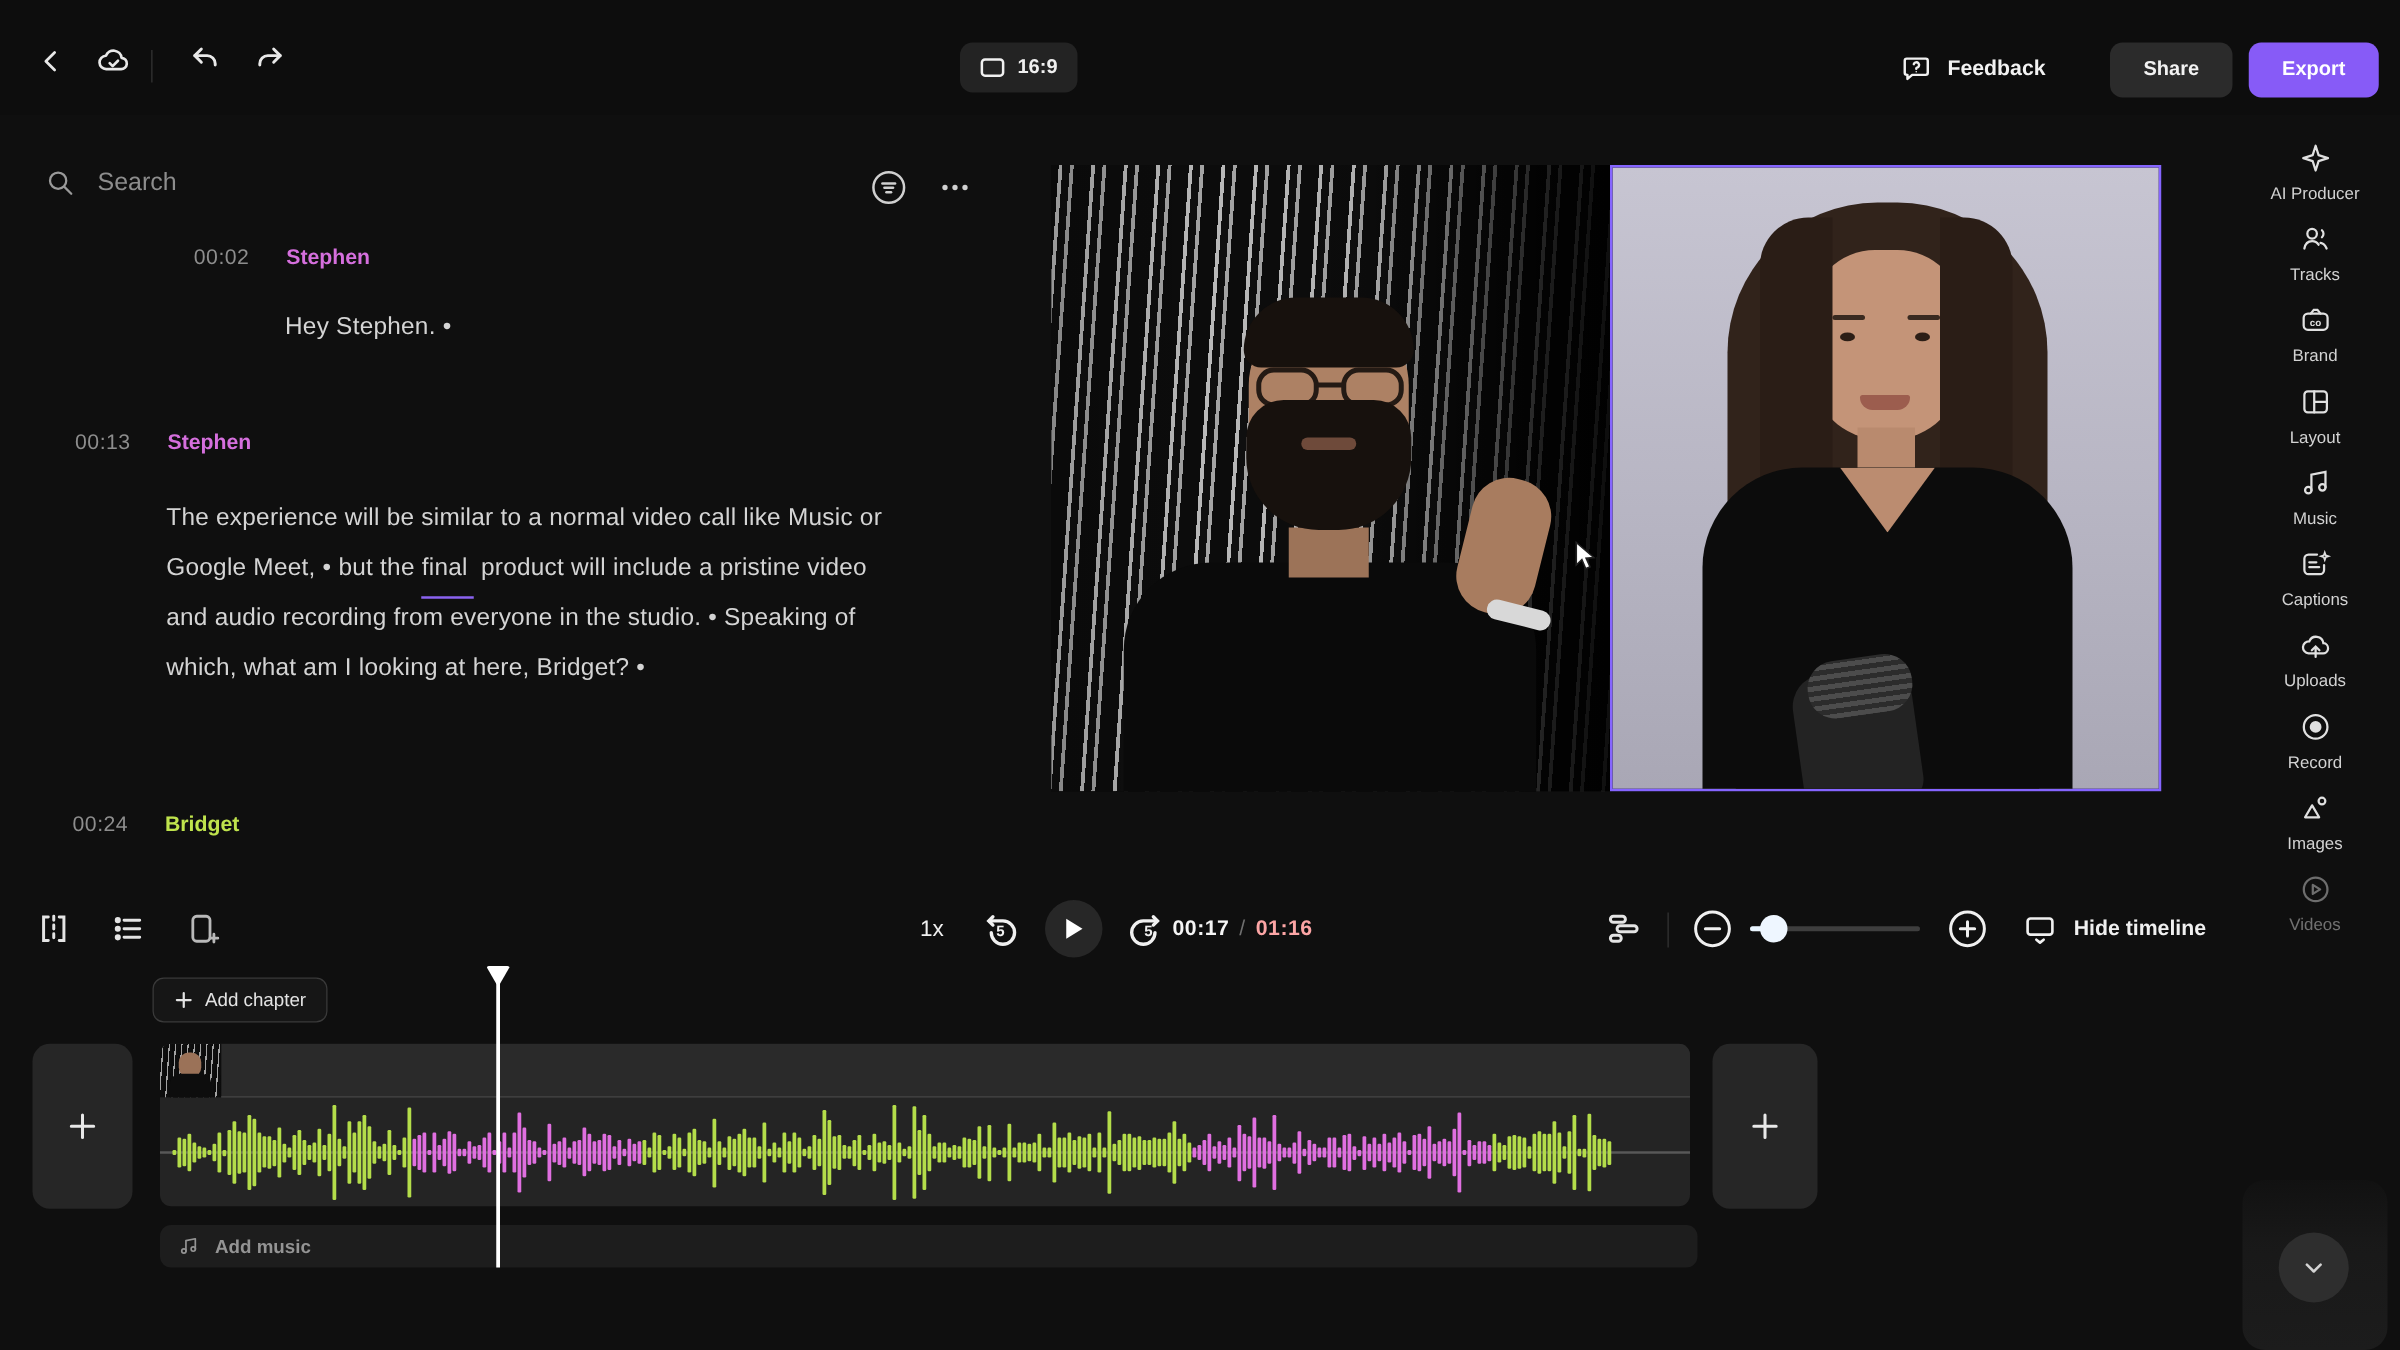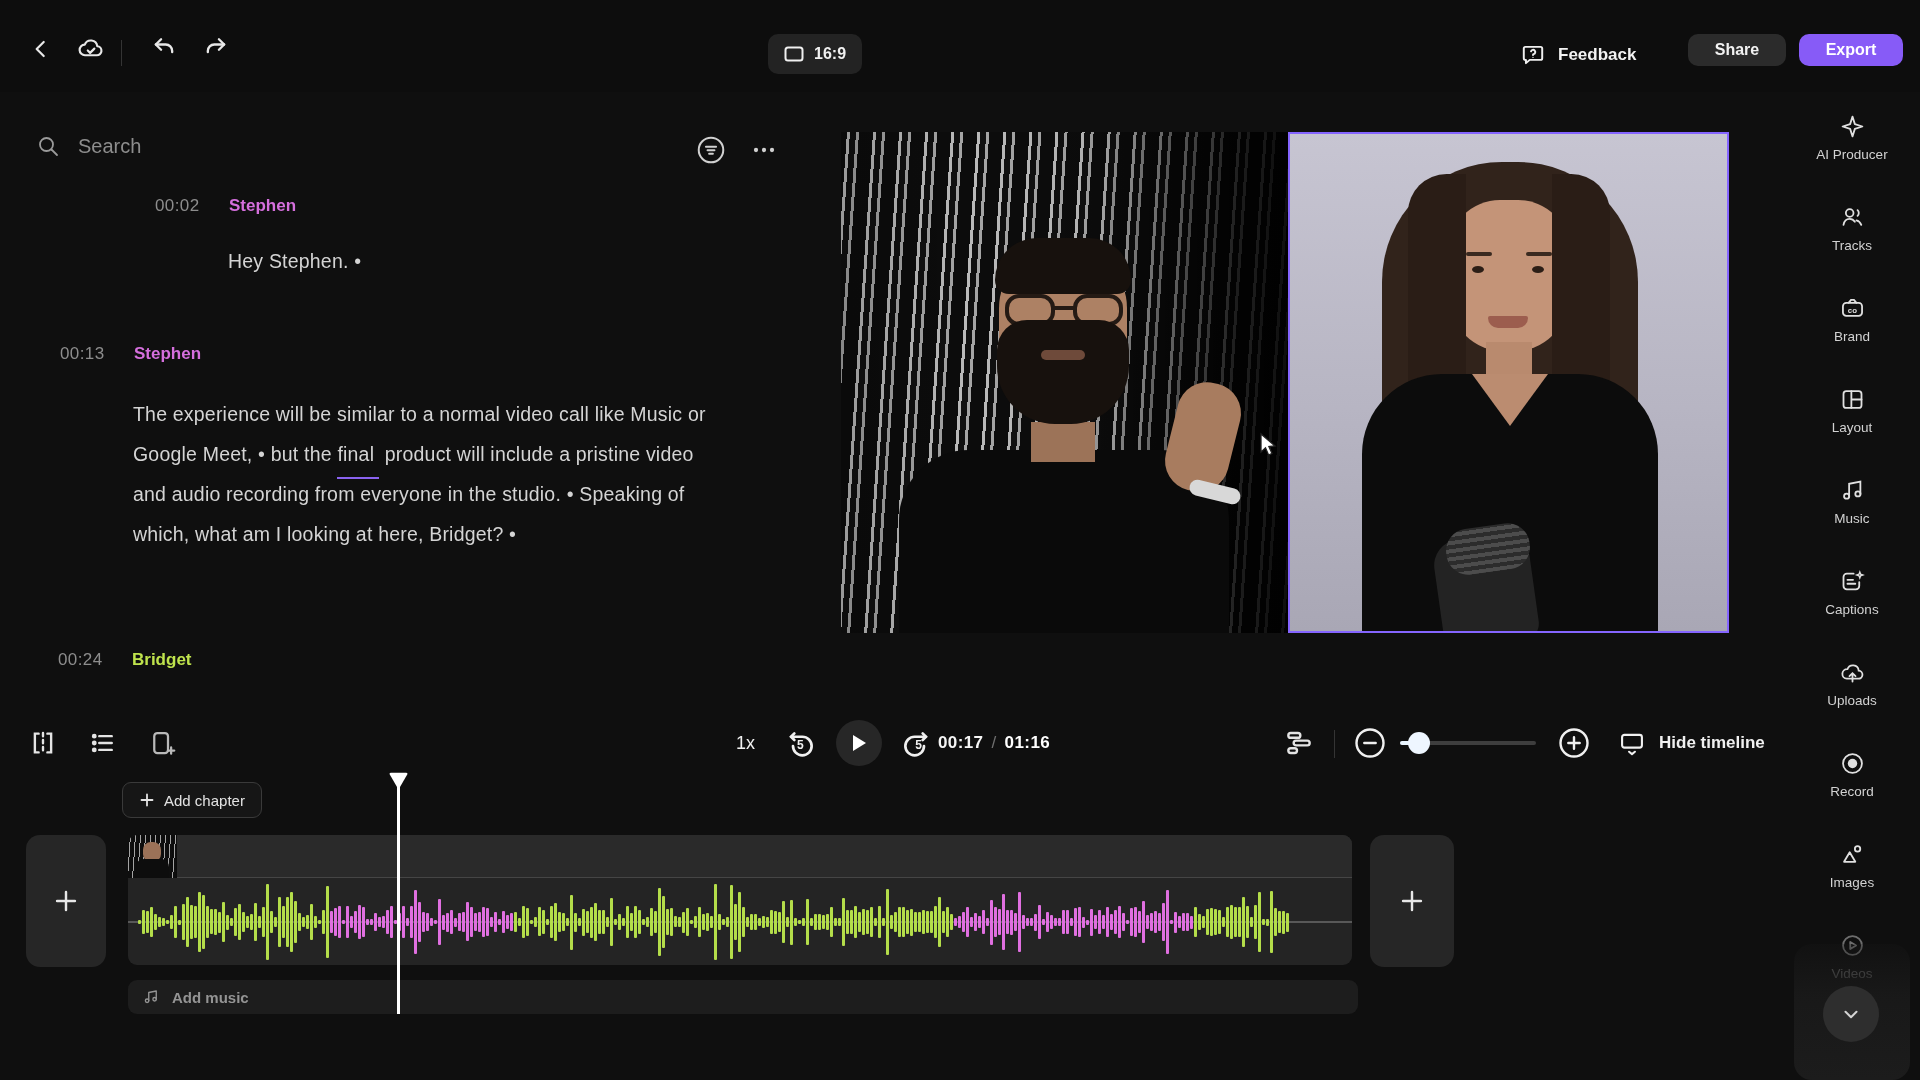--- a/index.html
+++ b/index.html
@@ -12,21 +12,21 @@
   #topbar { position:absolute; left:0; top:0; width:1920px; height:92px; background:#0d0d0d; }
   .icon-btn { display:flex; align-items:center; justify-content:center; cursor:pointer; }
   #tb-divider { left:121px; top:40px; width:1px; height:26px; background:#343434; }
   #ratio-badge { left:768px; top:34px; height:40px; padding:0 16px; background:#232323;
                  border-radius:10px; display:flex; align-items:center; gap:10px; }
   #ratio-badge span { font-size:16px; font-weight:700; color:#f0f0f0; }
   #title-group { left:880px; top:34px; height:42px; display:flex; align-items:center; gap:26px; }
   #title-group .title { font-size:19px; font-weight:700; color:#f2f2f2; }
   #feedback-group { left:1520px; top:34px; height:42px; display:flex; align-items:center; gap:12px; cursor:pointer; }
   #feedback-group span { font-size:17px; font-weight:700; color:#f2f2f2; }
-  .tb-btn { top:34px; height:32px; border:none; border-radius:10px; font-size:16px; font-weight:700;
+  .tb-btn { top:34px; height:44px; border:none; border-radius:10px; font-size:16px; font-weight:700;
             font-family:"Liberation Sans", sans-serif; cursor:pointer; position:absolute; }
   #share-btn { left:1688px; width:98px; background:#2b2b2b; color:#f2f2f2; }
   #export-btn { left:1799px; width:104px; color:#ffffff; }
 
   
   #search-row { left:36px; top:134px; display:flex; align-items:center; gap:18px; }
   #search-row .ph { font-size:20px; color:#8d8d8d; }
   #filter-btn { left:695px; top:134px; } #more-btn { left:748px; top:134px; }
   .t-head { position:absolute; display:flex; align-items:baseline; }
   .t-time { width:48px; font-size:17px; color:#8d8d8d; letter-spacing:.4px; }
@@ -71,21 +71,21 @@
   .mic-grille { position:absolute; left:156px; top:392px; width:84px; height:46px; background:repeating-linear-gradient(0deg,#4c4c4c 0 4px,#2c2c2c 4px 8px); border-radius:22px; transform:rotate(-8deg); }
   #cursor { left:1258px; top:432px; }
 
   
   #ctrlbar { position:absolute; left:0; top:712px; width:1920px; height:62px; }
   .ctrl { position:absolute; top:0; height:62px; display:flex; align-items:center; }
   #speed { left:736px; font-size:18px; color:#f0f0f0; }
   #play-btn { left:836px; top:8px; width:46px; height:46px; border-radius:50%; background:#272727; display:flex; align-items:center; justify-content:center; cursor:pointer; }
   #time-display { left:938px; font-size:17px; font-weight:700; letter-spacing:.4px; }
   #time-display .cur { color:#f5f5f5; } #time-display .sep { color:#6f6f6f; margin:0 8px; font-weight:400; }
-  #time-display .tot { color:#ffffff; }
+  #time-display .tot { color:#fca5a5; }
   #ctrl-divider { left:1334px; top:18px; width:1px; height:28px; background:#343434; position:absolute; }
   #zoom-slider { left:1400px; top:29px; width:136px; height:4px; background:#3e3e3e; border-radius:2px; position:absolute; }
   #zoom-slider .fill { position:absolute; left:0; top:0; height:4px; width:20px; background:#e9f5ff; border-radius:2px; }
   #zoom-slider .knob { position:absolute; left:8px; top:-9px; width:22px; height:22px; background:#eef6ff; border-radius:50%; }
   #hide-timeline { left:1618px; gap:13px; cursor:pointer; }
   #hide-timeline span { font-size:17px; font-weight:700; color:#f0f0f0; }
 
   
   #add-chapter { left:122px; top:782px; height:36px; padding:0 16px; background:#161616; border:1px solid #3a3a3a;
                  border-radius:9px; display:flex; align-items:center; gap:9px; font-size:15px; color:#e3e3e3; cursor:pointer; }
@@ -101,21 +101,21 @@
   #wave-area { position:absolute; left:0; top:44px; width:1224px; height:86px; }
   #wave-center { position:absolute; left:0; top:42px; width:1224px; height:1.5px; background:#6a6a6a; opacity:.75; }
   .wavebar { position:absolute; width:2.6px; border-radius:1px; }
   #add-music { position:absolute; left:128px; top:980px; width:1230px; height:34px; background:#1d1d1d; border-radius:9px;
                display:flex; align-items:center; gap:12px; padding:0 14px; cursor:pointer; }
   #add-music span { font-size:15px; color:#949494; font-weight:600; }
   #playhead-line { position:absolute; left:397px; top:779px; width:2.5px; height:235px; background:#ffffff; z-index:6; }
   #playhead-cap { position:absolute; left:387px; top:772px; z-index:6; }
 
   
-  #sidebar { position:absolute; left:1796px; top:113px; width:112px; display:flex; flex-direction:column; gap:42px; align-items:center; }
+  #sidebar { position:absolute; left:1796px; top:113px; width:112px; display:flex; flex-direction:column; gap:16px; align-items:center; }
   .sb-item { display:flex; flex-direction:column; align-items:center; gap:7px; cursor:pointer; width:112px; }
   .sb-item .lbl { font-size:13.5px; color:#d2d2d2; white-space:nowrap; }
   #sb-overlay { position:absolute; left:1794px; top:944px; width:116px; height:136px; border-radius:18px;
                 background:linear-gradient(180deg, rgba(24,24,24,.25) 0%, rgba(26,26,26,.88) 38%, #1c1c1c 100%); }
   #sb-chevron { position:absolute; left:1823px; top:986px; width:56px; height:56px; border-radius:50%; background:#2e2e2e;
                 display:flex; align-items:center; justify-content:center; cursor:pointer; }
 </style>
 </head>
 <body>
 

